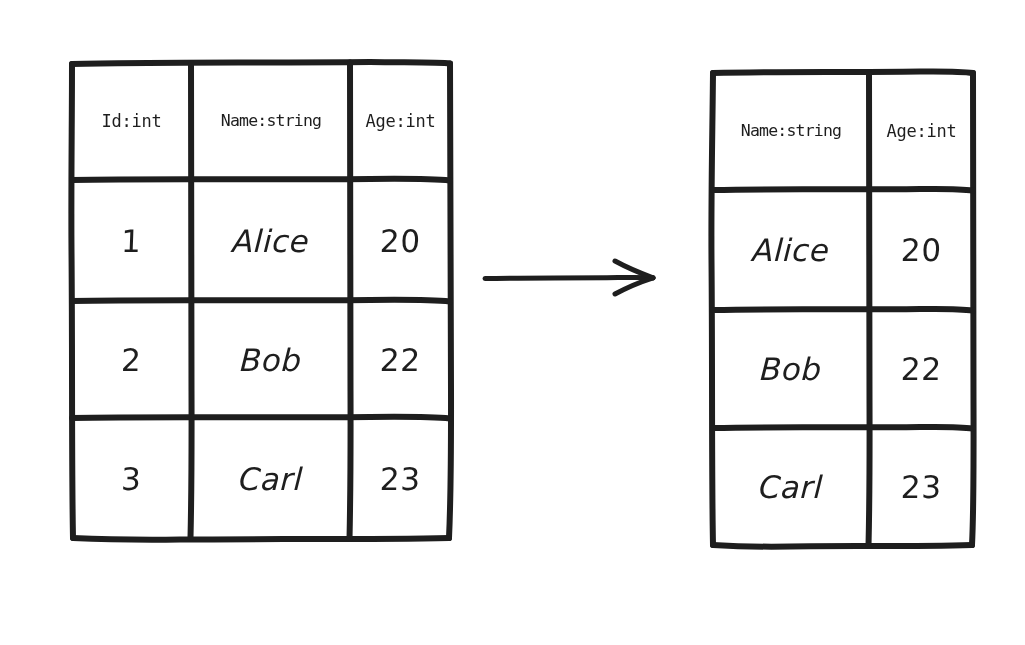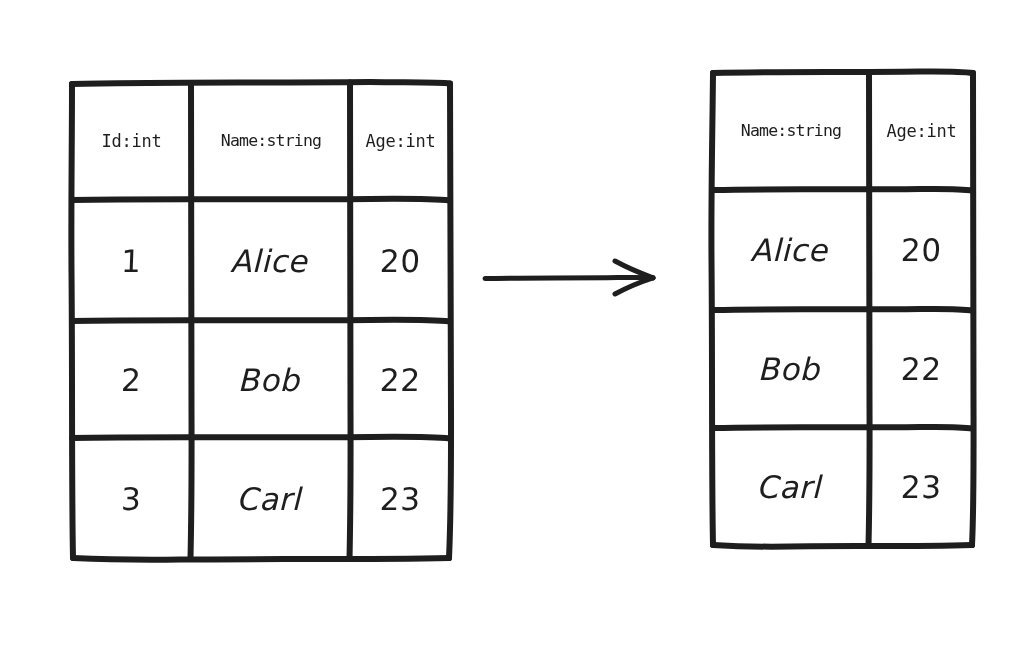--- a/index.html
+++ b/index.html
@@ -74,21 +74,21 @@
     position: absolute;
     overflow: visible;
     pointer-events: none;
   }
 </style>
 </head>
 <body>
 
 <div id="canvas">
 
-  <div class="table-block" style="left:70px; top:81px; width:308px; height:480px;">
+  <div class="table-block" style="left:70px; top:61px; width:308px; height:480px;">
 
     <svg class="table-svg" width="382" height="480" viewBox="0 0 382 480">
       <g fill="none" stroke="#1e1e1e" stroke-linecap="round" stroke-linejoin="round">
 
         <path d="M2,3 C80,1 180,2 300,1 C340,1.5 370,1 380,2.5" stroke-width="6"></path>
         <path d="M380,2.5 C381,90 380.5,200 381,330 C381.2,410 380,455 379,477" stroke-width="6"></path>
         <path d="M379,477 C300,479 200,477.5 110,478.5 C70,479 25,478 3,477" stroke-width="6"></path>
         <path d="M3,477 C1.5,400 2.5,300 1.5,190 C1,120 2,60 2,3" stroke-width="6"></path>
 
         <path d="M121,2 C122,90 121,200 121.5,330 C121.8,410 121,455 120.5,477" stroke-width="6"></path>

